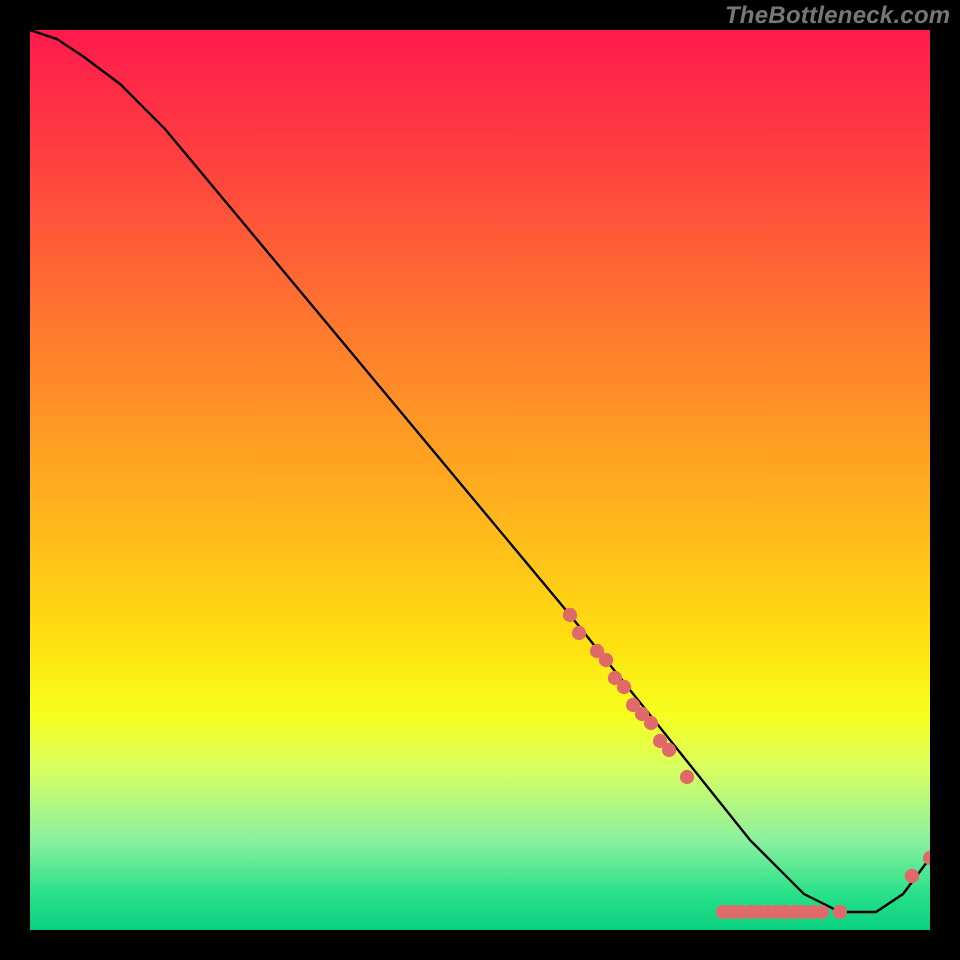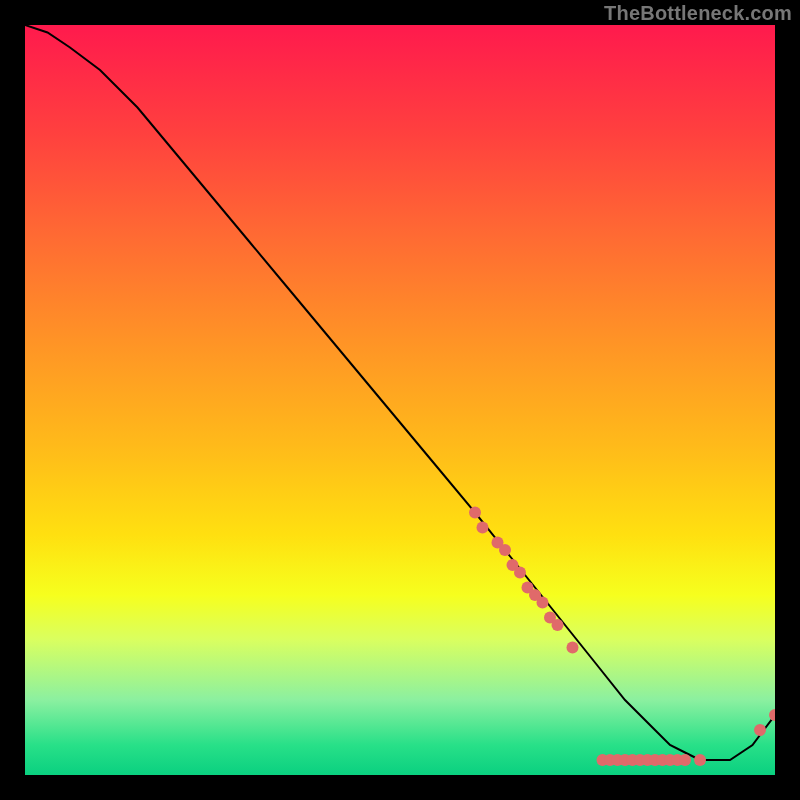--- a/index.html
+++ b/index.html
@@ -48,20 +48,21 @@
   }
   .watermark {
     position: absolute;
     right: 8px;
     top: 2px;
     color: #777;
     font-size: 20px;
     font-weight: 600;
     letter-spacing: 0.2px;
     user-select: none;
+    font-style: italic;
   }
 </style>
 </head>
 <body>
 
 <div class="chart-wrap">
   <div class="watermark">TheBottleneck.com</div>
   <div class="plot-area">
     <svg class="plot-svg" viewBox="0 0 750 750" preserveAspectRatio="none">
       <path id="curve-path" fill="none" stroke-width="2" d="M0.00 0.00 L22.50 7.50 L45.00 22.50 L75.00 45.00 L112.50 82.50 L150.00 127.50 L187.50 172.50 L225.00 217.50 L262.50 262.50 L300.00 307.50 L337.50 352.50 L375.00 397.50 L412.50 442.50 L450.00 487.50 L480.00 525.00 L510.00 562.50 L540.00 600.00 L570.00 637.50 L600.00 675.00 L630.00 705.00 L645.00 720.00 L660.00 727.50 L675.00 735.00 L705.00 735.00 L727.50 720.00 L750.00 690.00" stroke="#000000"></path>

